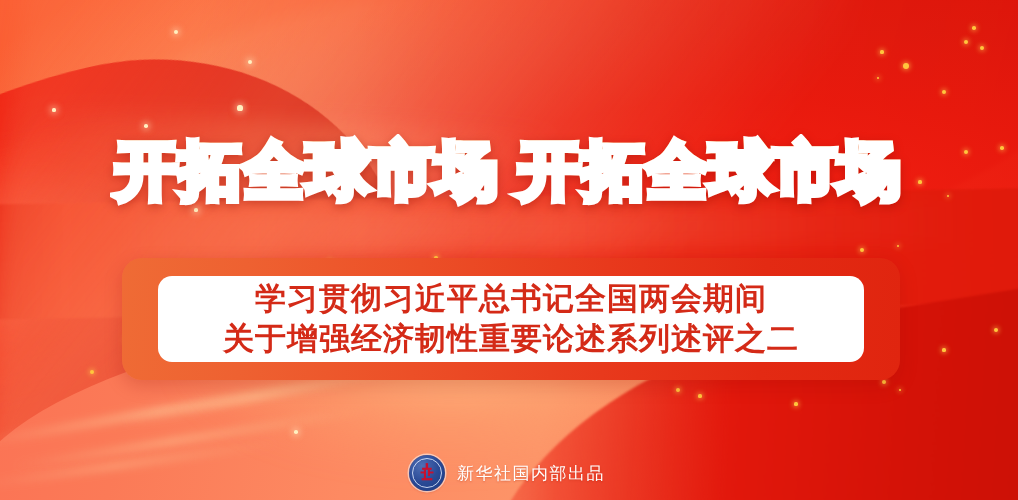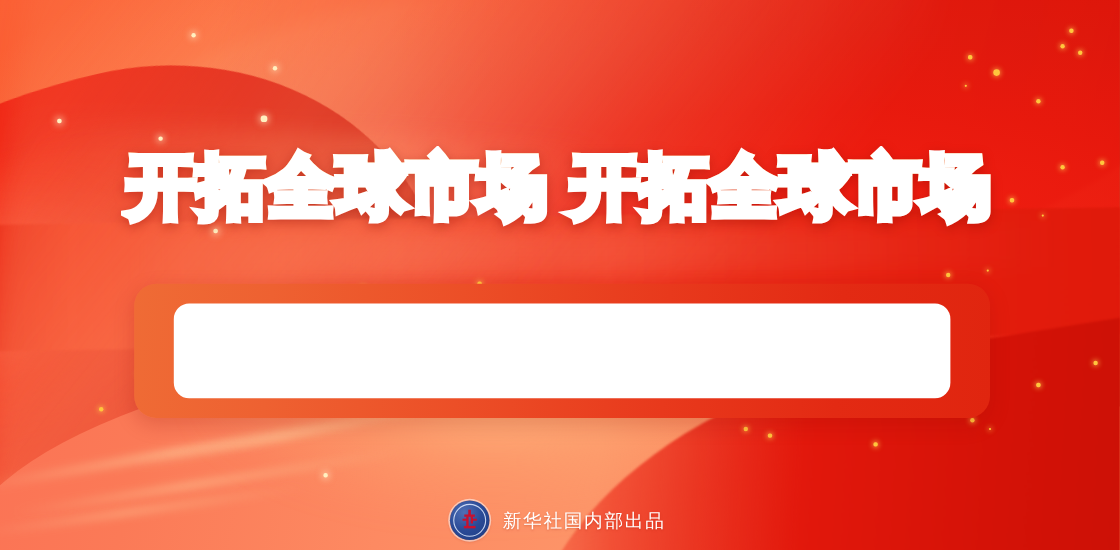--- a/index.html
+++ b/index.html
@@ -380,20 +380,22 @@
       <div class="particle" style="left: 328.4px; top: 260.4px; width: 3.2px; height: 3.2px;"></div>
       <div class="particle" style="left: 434.4px; top: 256.4px; width: 3.2px; height: 3.2px;"></div>
     </div>
 
   <div class="title-wrap">
     <div class="main-title">开拓全球市场 开拓全球市场</div>
   </div>
 
   <div class="sub-frame">
     <div class="sub-inner">
+      <div class="sub-line">学习贯彻习近平总书记全国两会期间</div>
+      <div class="sub-line">关于增强经济韧性重要论述系列述评之二</div>
     </div>
   </div>
 
   <div class="footer">
     <div class="logo">
       <div class="ring"></div>
       <svg class="tower" viewBox="0 0 17 19">
         <rect x="7.2" y="0" width="2.4" height="5.2" fill="#c8102e"></rect>
         <rect x="3.6" y="4.6" width="9.6" height="2.1" fill="#c8102e"></rect>
         <rect x="5.4" y="6.4" width="2.1" height="9.2" fill="#c8102e"></rect>

